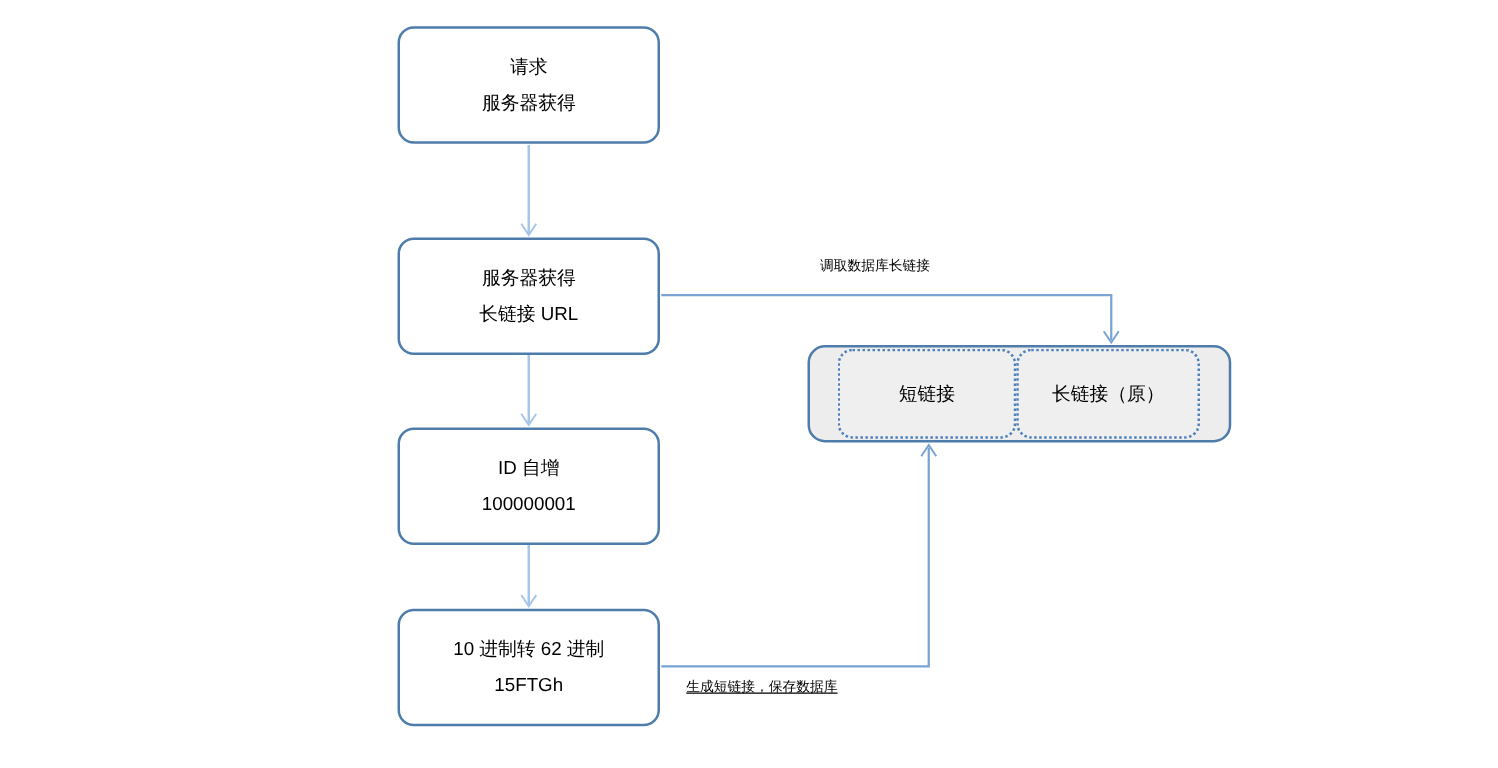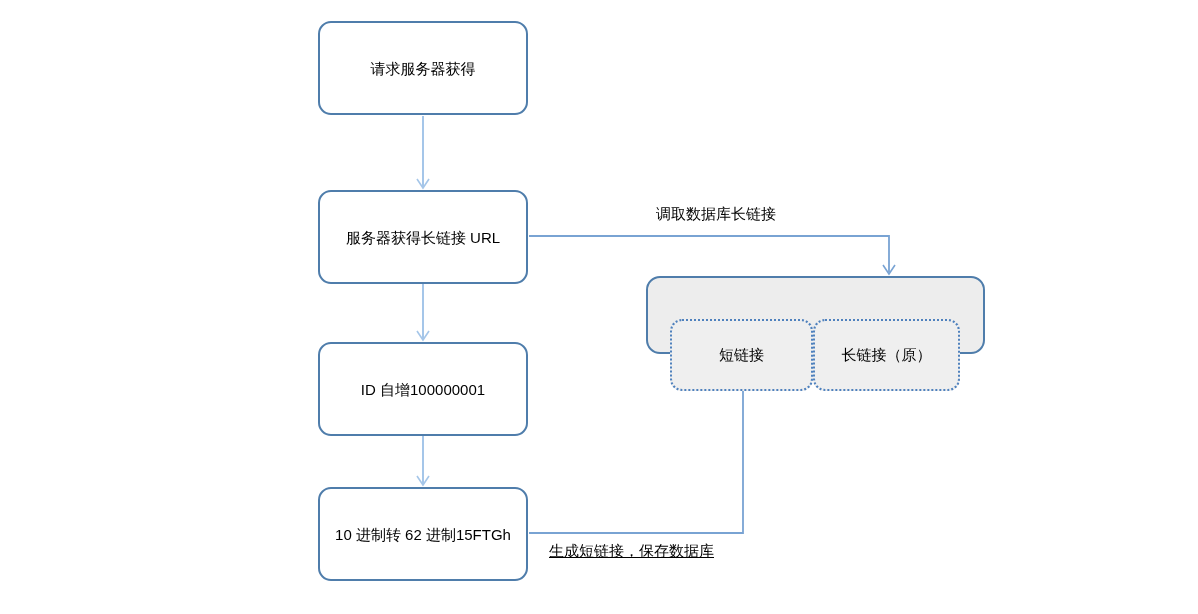--- a/index.html
+++ b/index.html
@@ -26,21 +26,21 @@
   }
   .node {
     position: absolute;
     left: 318px;
     width: 206px;
     height: 90px;
     background: #ffffff;
     border: 2px solid #4f7dab;
     border-radius: 13px;
     display: flex;
-    flex-direction: row;
+    flex-direction: column;
     align-items: center;
     justify-content: center;
     font-size: 15px;
     line-height: 29px;
     text-align: center;
   }
   .db-container {
     position: absolute;
     left: 646px;
     top: 276px;
@@ -54,27 +54,26 @@
     position: absolute;
     top: 279px;
     height: 68px;
     background: #efefef;
     border: 2px dotted #4f81bd;
     border-radius: 12px;
     display: flex;
     align-items: center;
     justify-content: center;
     font-size: 15px;
-    margin-top: 40px;
   }
   .db-cell-short { left: 670px; width: 139px; }
   .db-cell-long  { left: 813px; width: 143px; text-align: right; }
   .edge-label {
     position: absolute;
-    font-size: 15px;
+    font-size: 11px;
     white-space: nowrap;
   }
   .edge-label-fetch { left: 656px; top: 205px; }
   .edge-label-save  { left: 549px; top: 542px; text-decoration: underline; }
 </style>
 </head>
 <body>
 
 <div class="stage">
 

